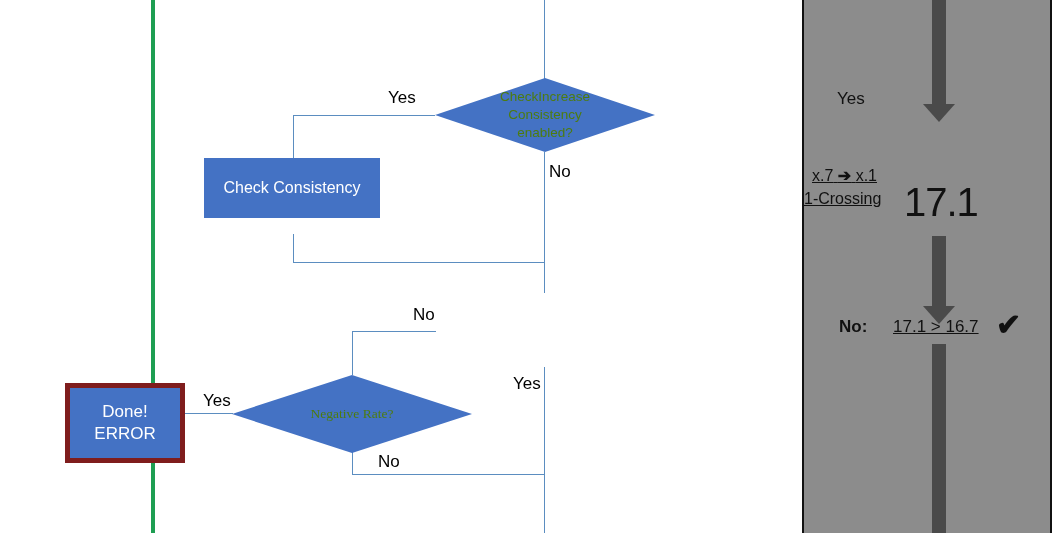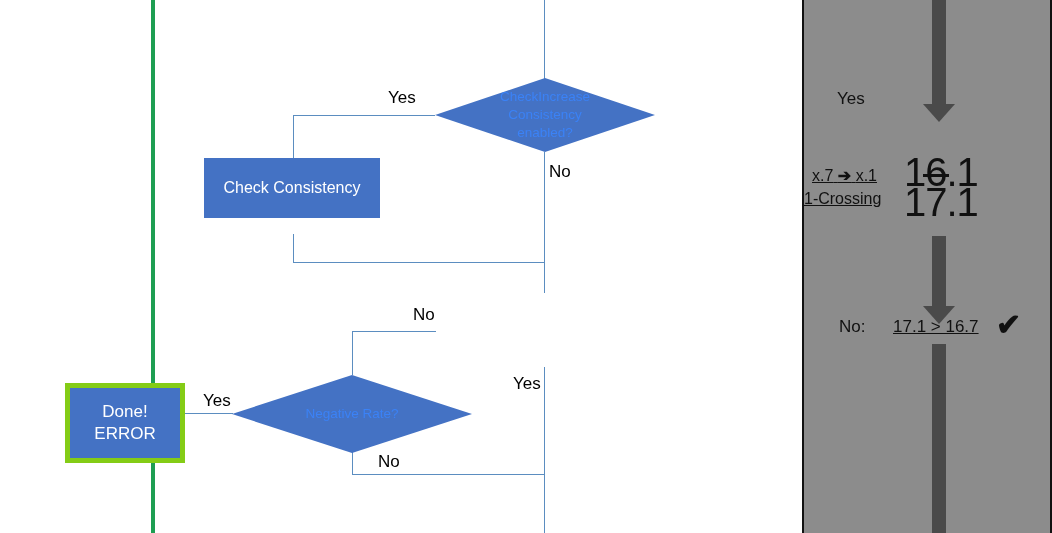--- a/index.html
+++ b/index.html
@@ -43,41 +43,41 @@
   }
   .diamond svg { display: block; }
   .diamond .dlabel {
     position: absolute;
     left: 0; top: 0;
     width: 100%; height: 100%;
     display: flex;
     flex-direction: column;
     align-items: center;
     justify-content: center;
-    color: #3b82f6;
+    color: #4d7c0f;
     font-size: 13.5px;
     line-height: 1.35;
     text-align: center;
     pointer-events: none;
   }
 
   .proc-box {
     position: absolute;
     background: #4472C4;
     color: #ffffff;
     display: flex;
     align-items: center;
     justify-content: center;
     text-align: center;
     font-size: 16px;
     line-height: 1.3;
     z-index: 3;
   }
   .proc-box.bordered {
-    border: 5px solid #84cc16;
+    border: 5px solid #7f1d1d;
     font-size: 17px;
   }
 
   .edge-label {
     position: absolute;
     color: #000000;
     font-size: 17px;
     white-space: nowrap;
     z-index: 4;
   }
@@ -184,21 +184,21 @@
     </div>
   </div>
 
   <div class="proc-box" style="left:204px; top:158px; width:176px; height:60px;">
     <div>
       <div>Check Consistency</div>
     </div>
   </div>
 
 
-  <div class="diamond" style="left:232px; top:375px; width:240px; height:78px;">
+  <div class="diamond" style="left:232px; top:375px; width:240px; height:78px;font-family:Liberation Serif, serif;">
     <svg width="240" height="78" viewBox="0 0 240 78" aria-hidden="true">
       <polygon points="120,0 240,39 120,78 0,39" fill="#4472C4"></polygon>
     </svg>
     <div class="dlabel">
       <span>Negative Rate?</span>
     </div>
   </div>
 
   <div class="proc-box bordered" style="left:65px; top:383px; width:110px; height:70px;">
     <div>
@@ -221,29 +221,26 @@
 
     <div class="panel-text mid-lbl" style="left:33px; top:89px;">Yes</div>
 
     <div class="panel-text small-lbl" style="left:8px; top:166px;">
       <span>x.7</span>
       <span style="font-weight:bold;">➔</span>
       <span>x.1</span>
     </div>
     <div class="panel-text small-lbl" style="left:0px; top:190px;">1-Crossing</div>
 
-    <div class="panel-text big-num" style="left:100px; top:152px;">
-      <span>1</span><span class="strike-digit">6</span><span>.1</span>
-    </div>
     <div class="panel-text big-num" style="left:100px; top:182px;">17.1</div>
 
     <div class="shaft" style="top:236px; height:72px;"></div>
     <div class="arrowhead" style="top:306px;"></div>
 
-    <div class="panel-text mid-lbl" style="left:35px; top:317px;">No:</div>
+    <div class="panel-text mid-lbl" style="left:35px; top:317px;font-weight:bold;">No:</div>
     <div class="panel-text mid-lbl" style="left:89px; top:317px;text-decoration:underline;">17.1 &gt; 16.7</div>
     <div class="panel-text check-mark" style="left:192px; top:310px;">✔</div>
 
     <div class="shaft" style="top:344px; height:189px;"></div>
 
   </div>
 
 </div>
 
 </body></html>

